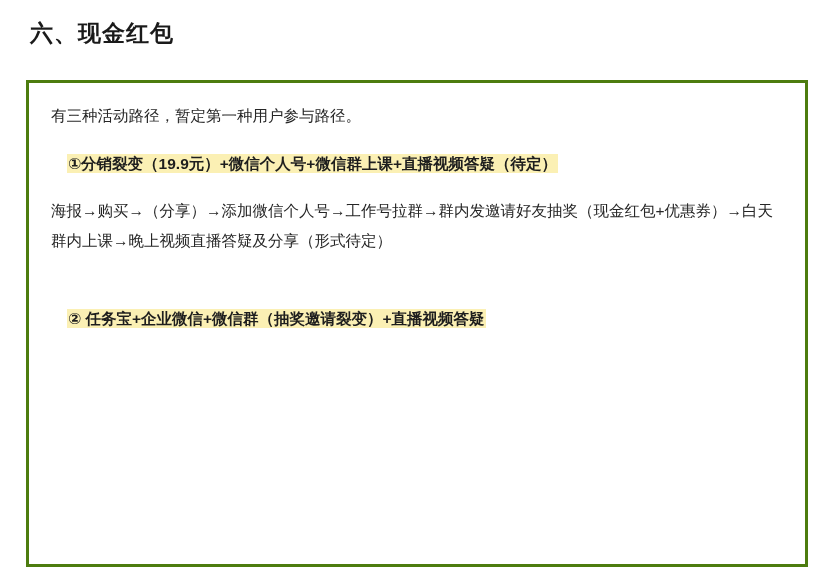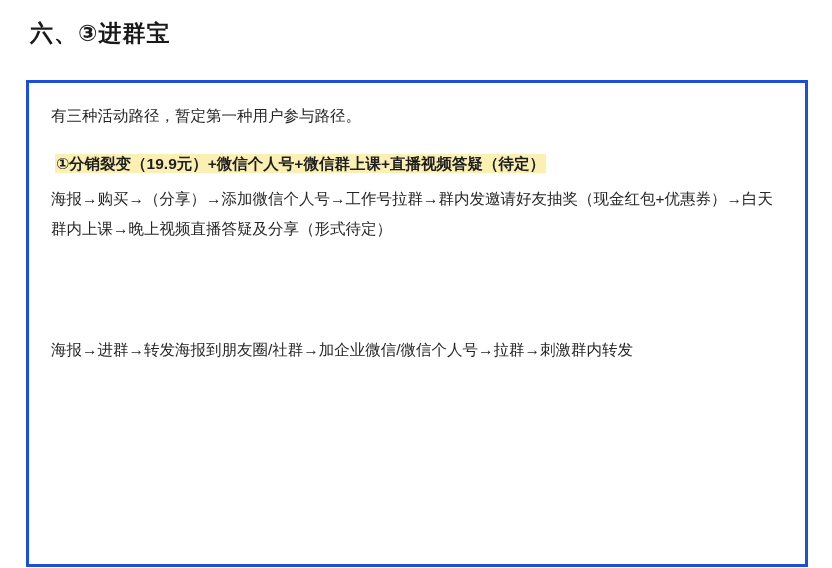--- a/index.html
+++ b/index.html
@@ -28,21 +28,21 @@
     color: #1a1a1a;
     letter-spacing: 1px;
   }
   .red-box {
     position: absolute;
     left: 26px;
     top: 62px;
     width: 782px;
     height: 487px;
     box-sizing: border-box;
-    border: 3px solid #1d4ed8;
+    border: 3px solid #4d7c0f;
     background: #ffffff;
     padding: 18px 22px 10px 22px;
   }
   .para {
     font-size: 15.5px;
     line-height: 1.9;
     color: #262626;
     margin: 0;
   }
   .intro {
@@ -54,55 +54,57 @@
     font-weight: bold;
     font-size: 15.5px;
     color: #1e1e1e;
     line-height: 1.9;
     padding: 1px 1px;
   }
   .block {
     margin-bottom: 6px;
   }
   .block .body {
-    margin-top: 4px;
+    margin-top: 16px;
   }
   .spacer-sm { height: 10px; }
   .spacer-md { height: 20px; }
   .spacer-lg { height: 26px; }
   .heading-line {
-    margin: 4px;
+    margin: 16px;
     line-height: 2.0;
   }
 </style>
 </head>
 <body>
 
 <div class="page">
 
-  <h1 class="section-title">六、③进群宝</h1>
+  <h1 class="section-title">六、现金红包</h1>
 
   <div class="red-box">
 
     <p class="para intro">有三种活动路径，暂定第一种用户参与路径。</p>
 
     <div class="block">
       <div class="heading-line">
         <span class="hl">①分销裂变（19.9元）+微信个人号+微信群上课+直播视频答疑（待定）</span>
       </div>
       <p class="para body">海报→购买→（分享）→添加微信个人号→工作号拉群→群内发邀请好友抽奖（现金红包+优惠券）→白天群内上课→晚上视频直播答疑及分享（形式待定）</p>
     </div>
 
     <div class="spacer-lg"></div>
 
     <div class="block">
+      <div class="heading-line">
+        <span class="hl">② 任务宝+企业微信+微信群（抽奖邀请裂变）+直播视频答疑</span>
+      </div>
       <div class="spacer-sm"></div>
     </div>
 
     <div class="spacer-md"></div>
 
     <div class="block">
       <div class="spacer-md"></div>
-      <p class="para body">海报→进群→转发海报到朋友圈/社群→加企业微信/微信个人号→拉群→刺激群内转发</p>
     </div>
 
   </div>
 </div>
 
 </body></html>

